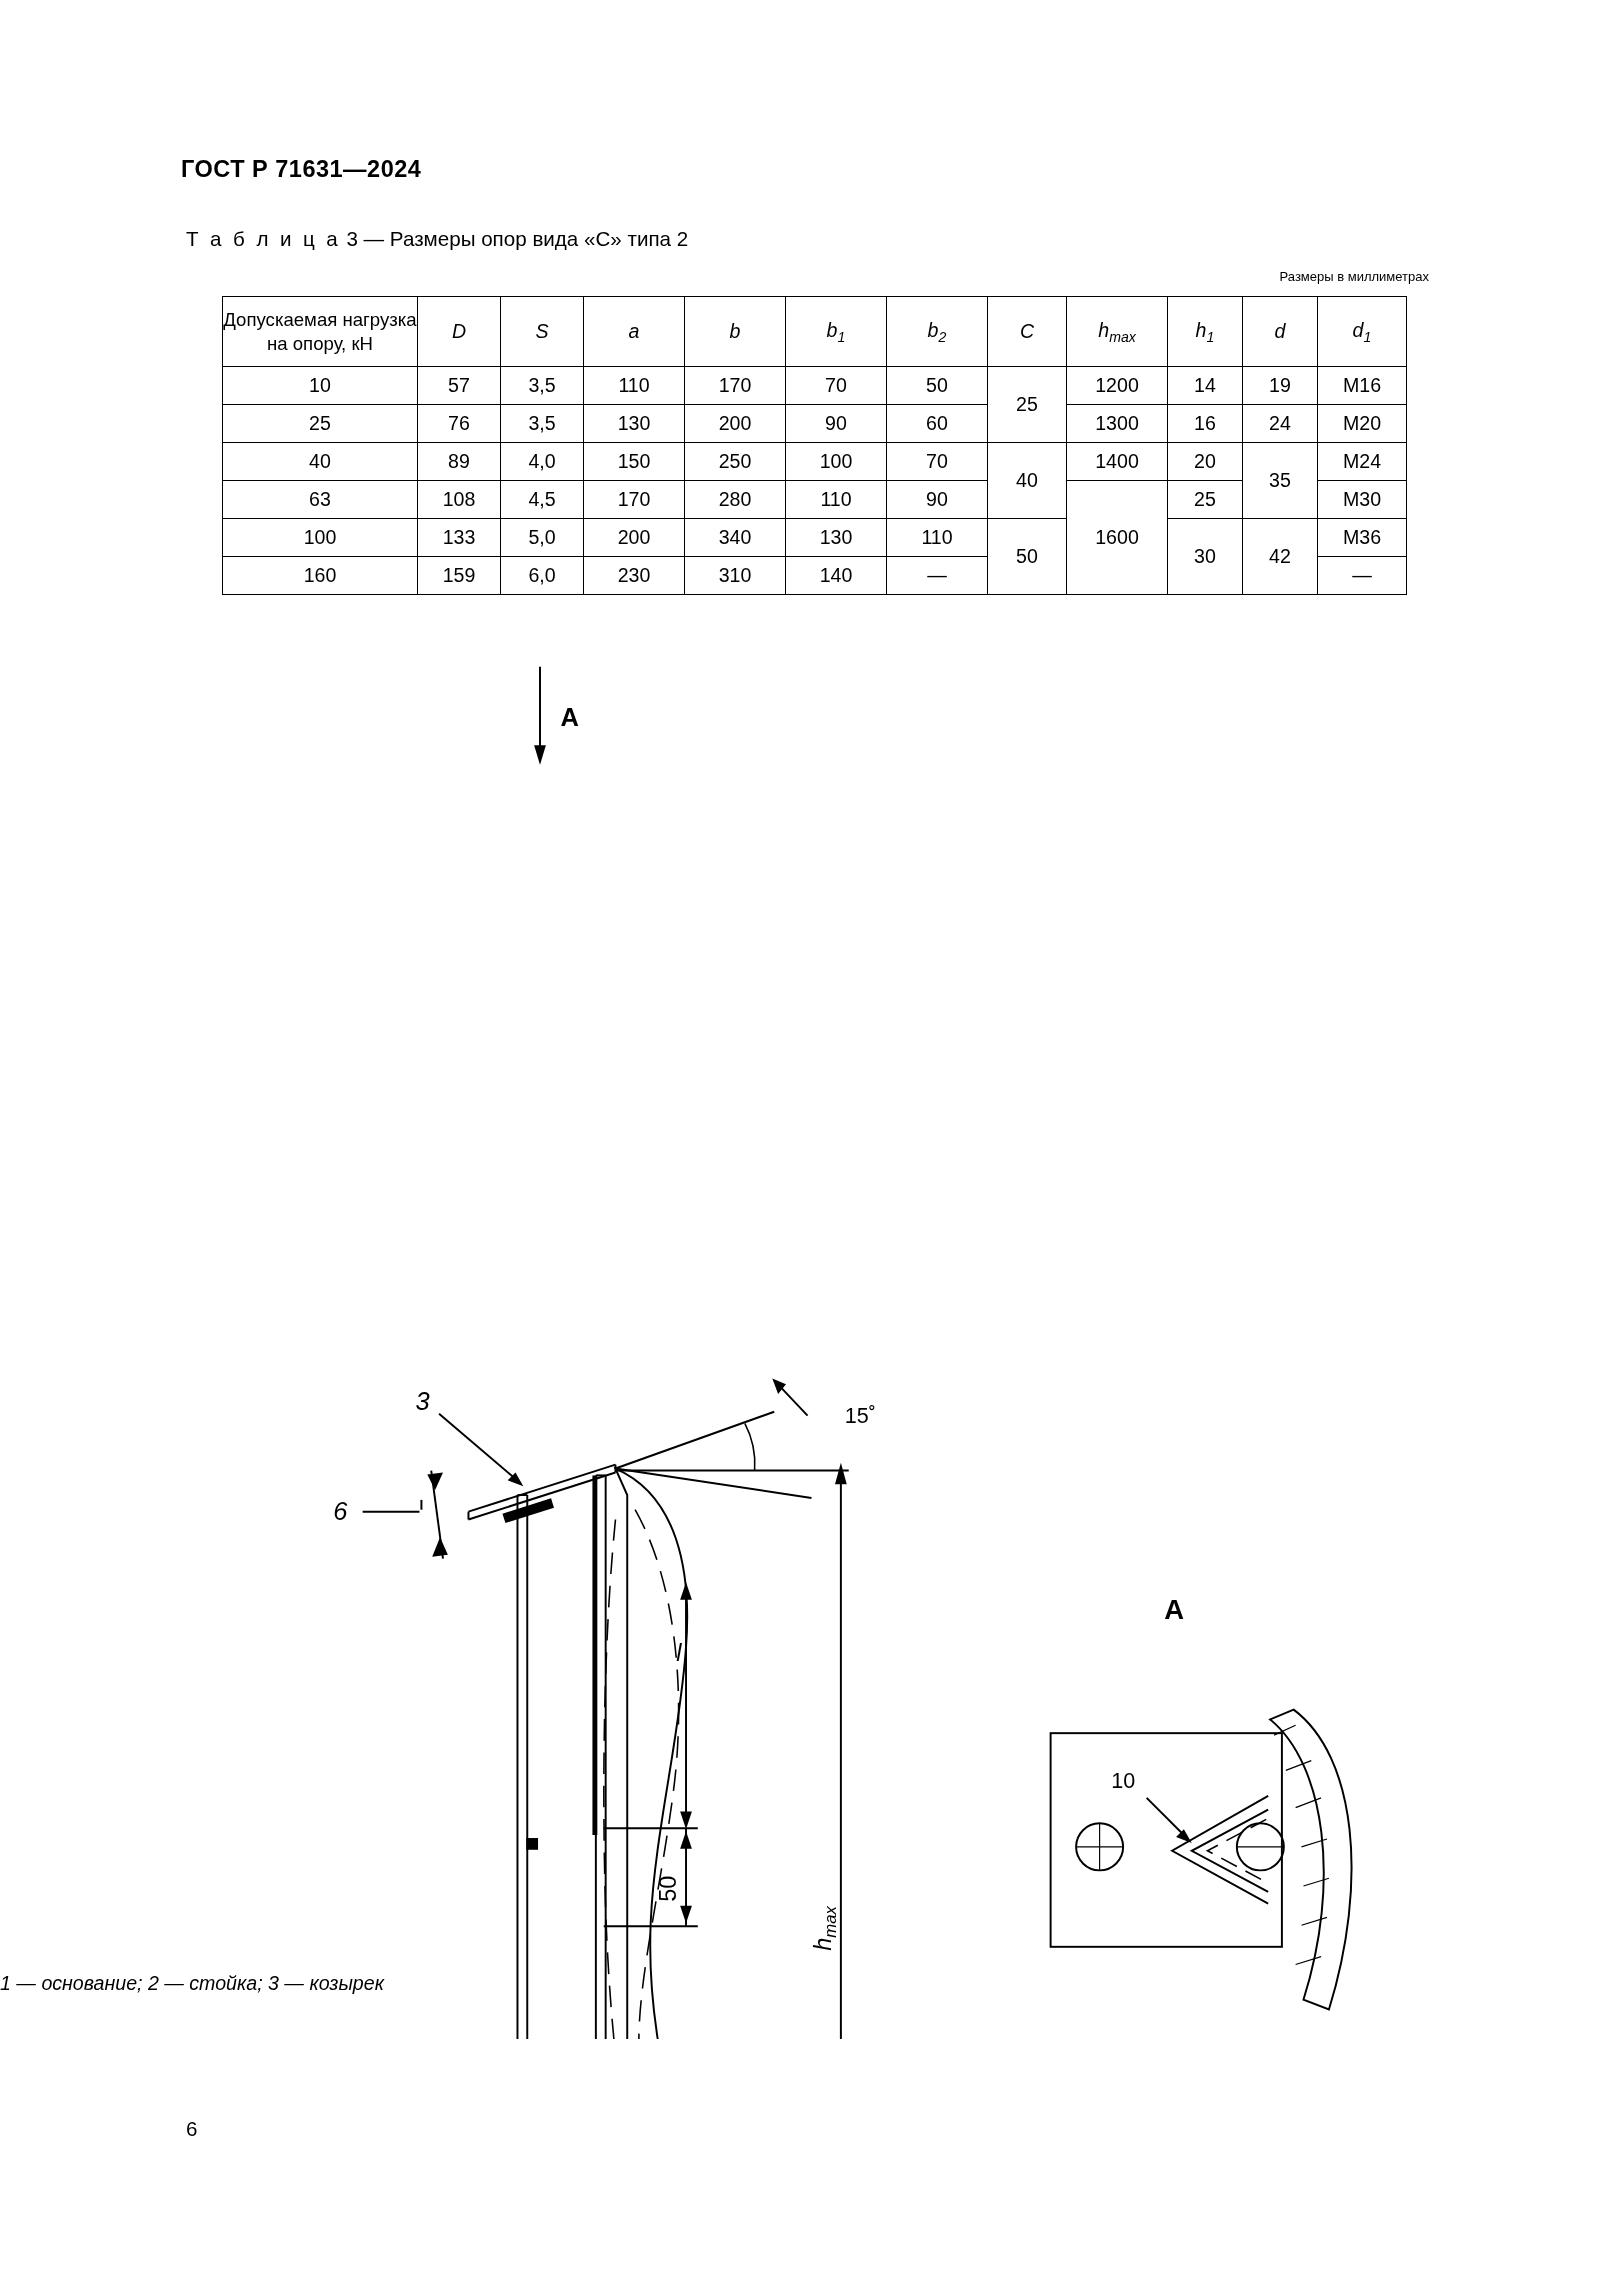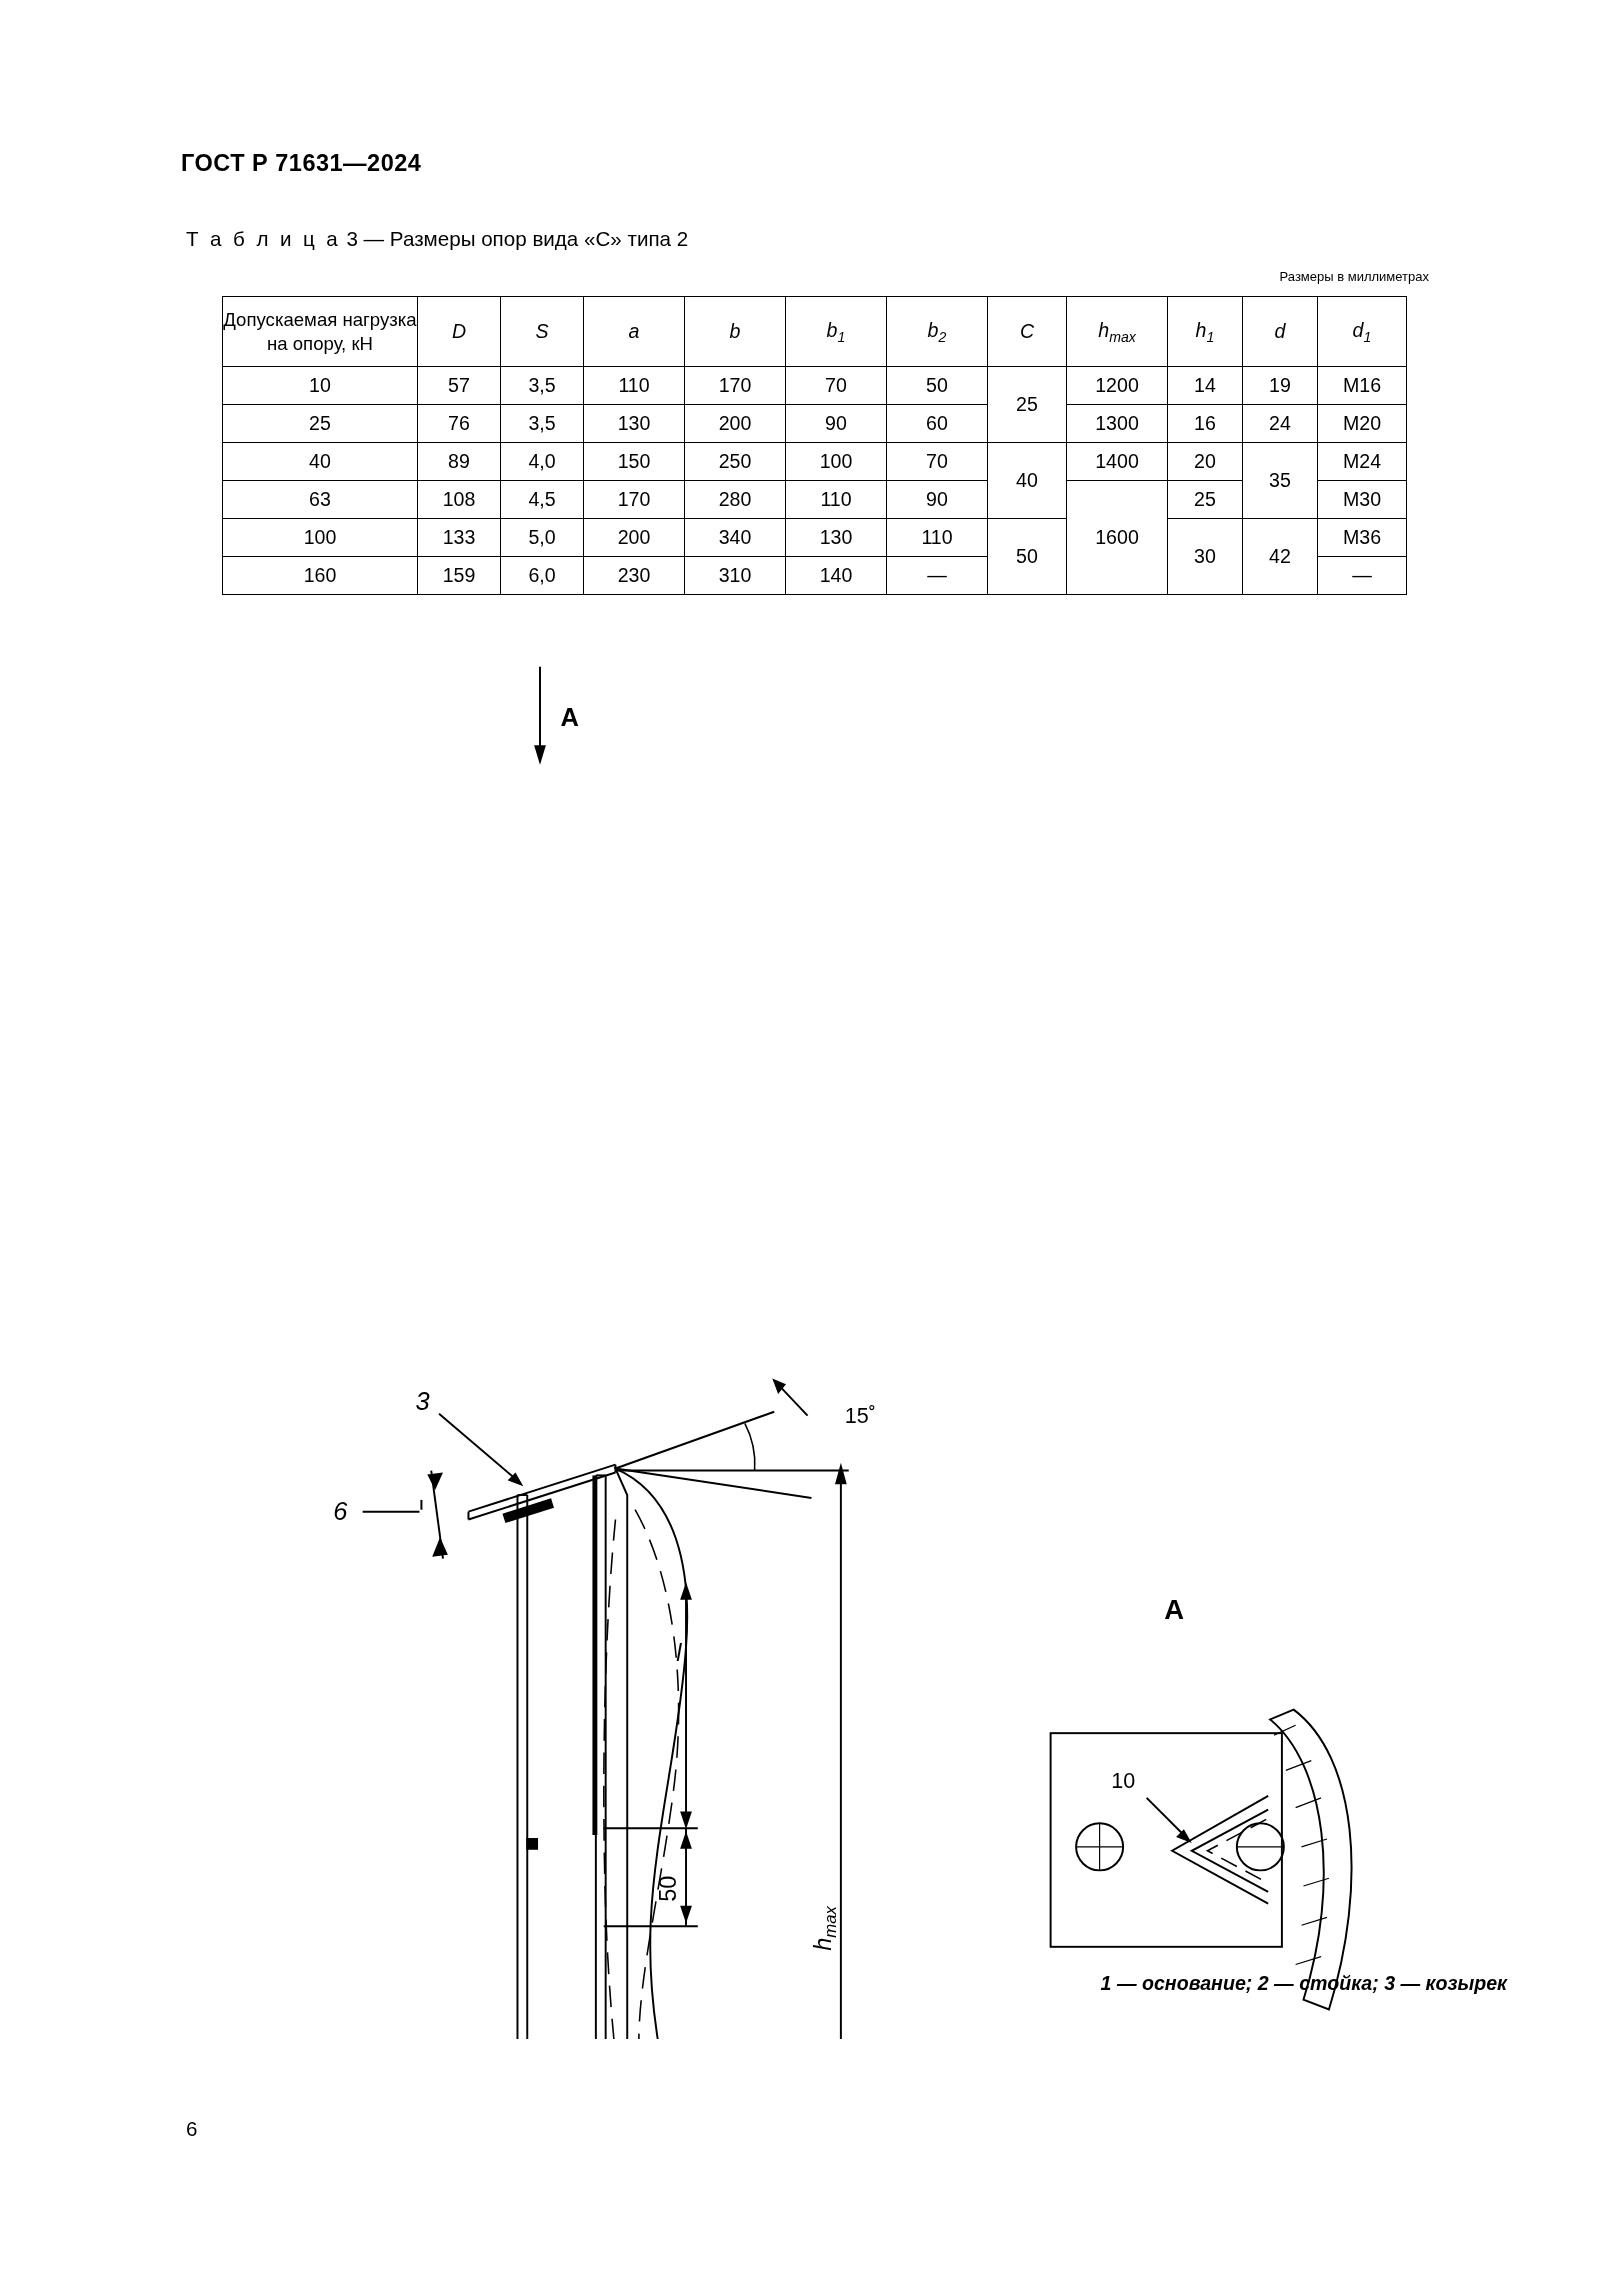--- a/index.html
+++ b/index.html
@@ -17,21 +17,21 @@
   .page {
     position: absolute;
     left: 0; top: 0;
     width: 1621px;
     height: 2293px;
     overflow: hidden;
   }
   .header-std {
     position: absolute;
     left: 181px;
-    top: 150px;
+    top: 156px;
     font-size: 23.5px;
     font-weight: bold;
     letter-spacing: 0.5px;
   }
   .table-caption {
     position: absolute;
     left: 186px;
     top: 227px;
     font-size: 20.6px;
   }
@@ -89,23 +89,22 @@
     left: 0;
     top: 608px;
     width: 1621px;
     height: 1431px;
   }
   .fig-caption-items {
     position: absolute;
     left: 0;
     top: 1972px;
     width: 1507px;
-    text-align: right;
+    text-align: left;
     font-size: 19.6px;
-    font-weight: bold;
   }
   .fig-caption-items i { font-style: italic; }
   .fig-caption {
     position: absolute;
     left: 0;
     top: 2033px;
     width: 1621px;
     text-align: center;
     font-size: 20.6px;
   }

